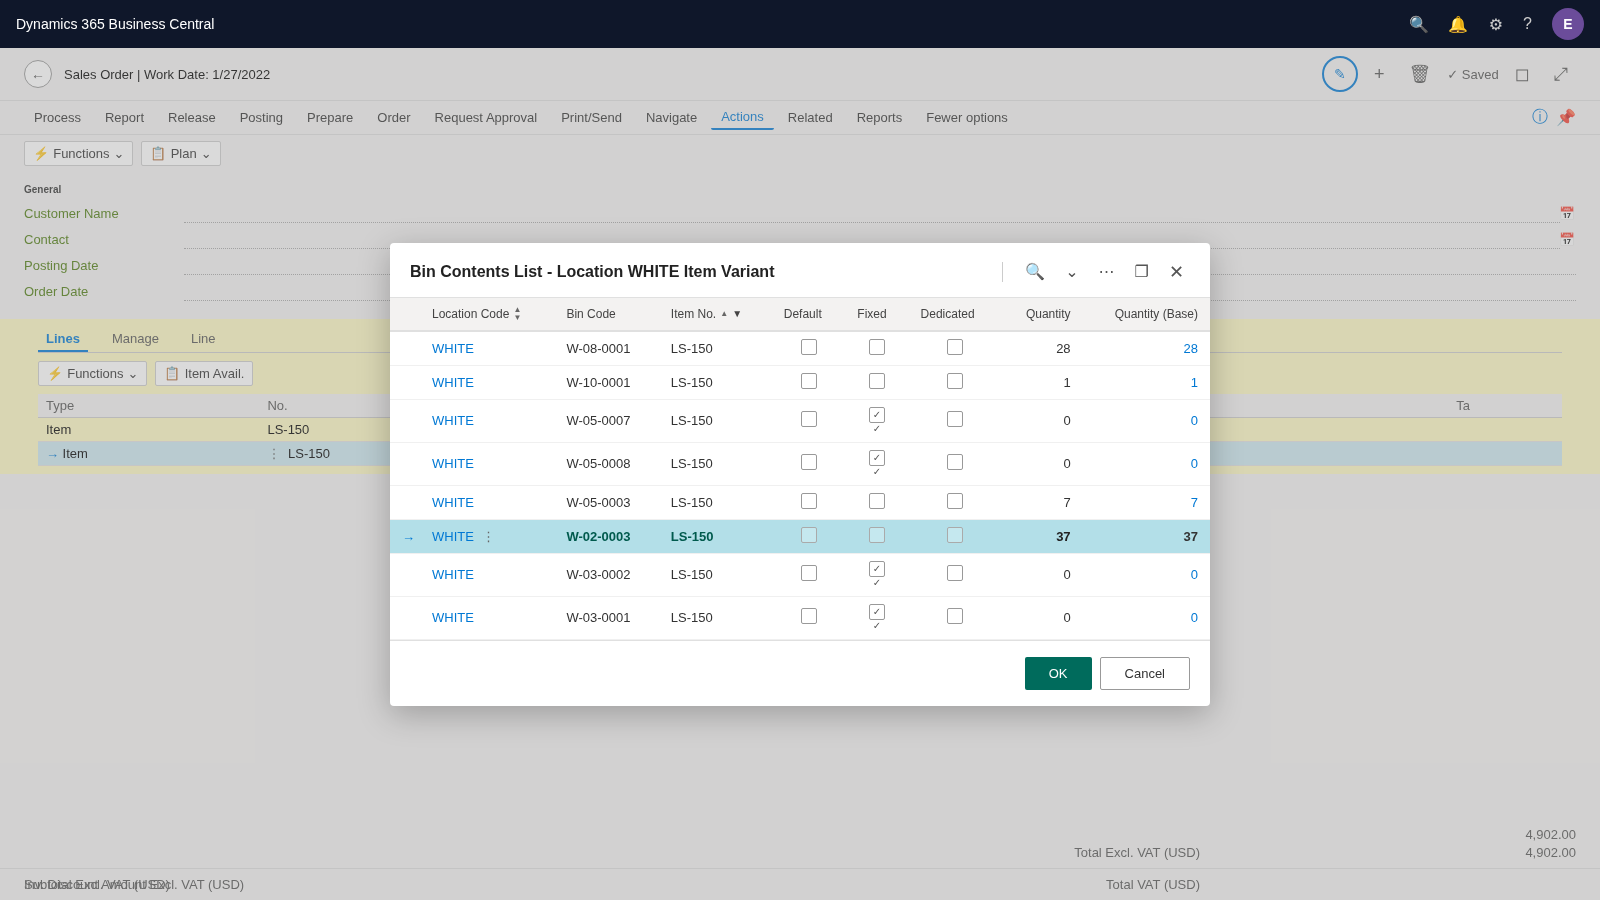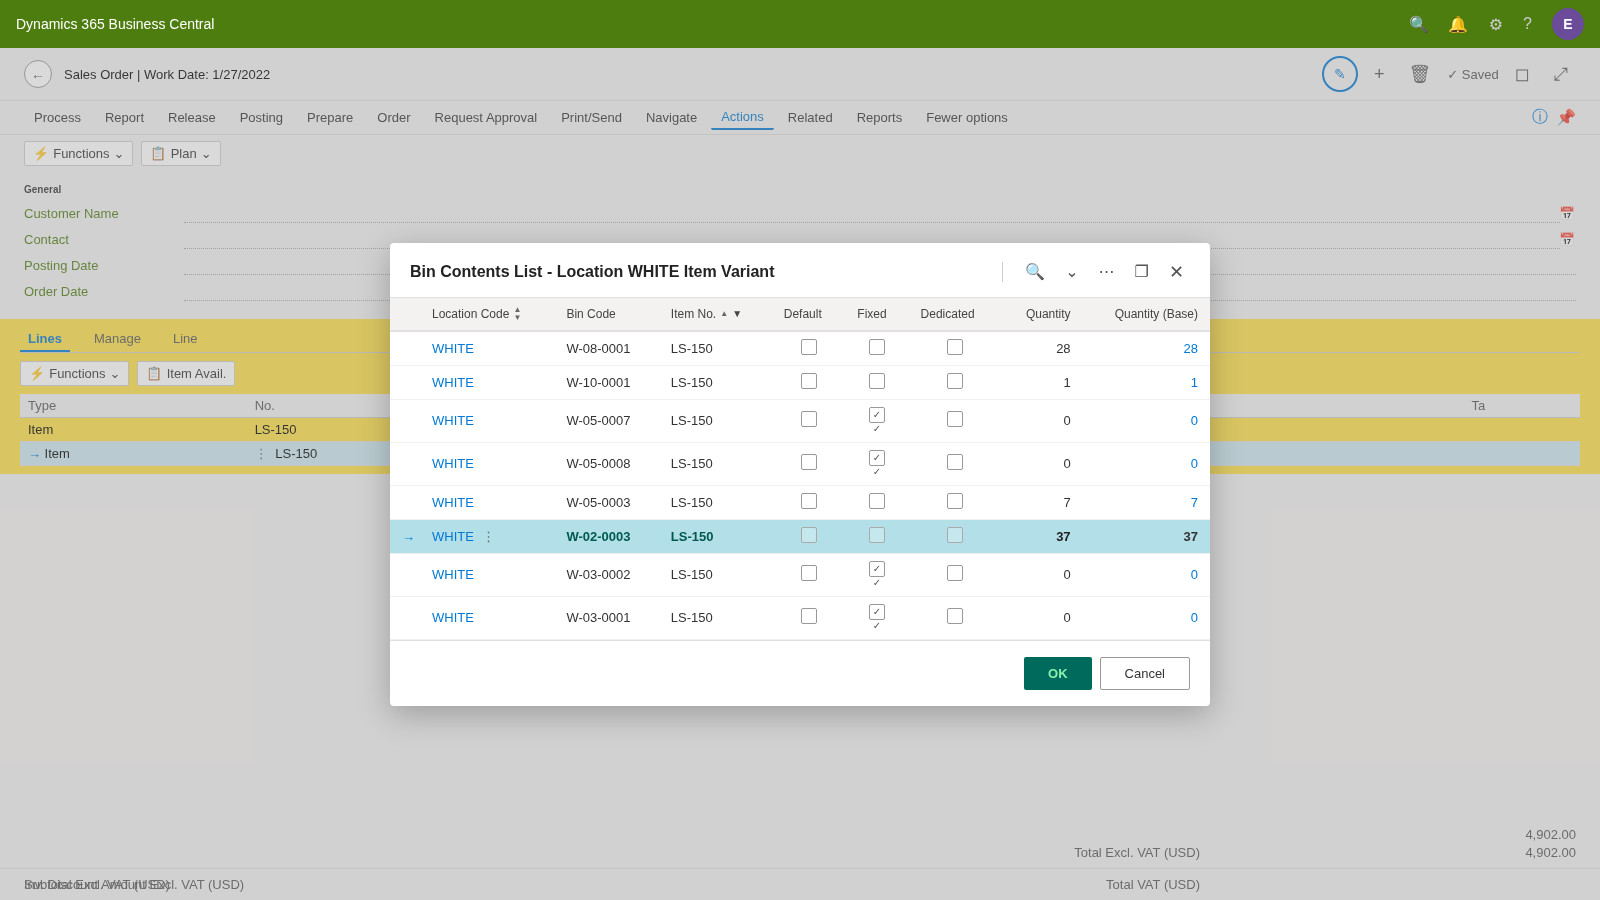--- a/index.html
+++ b/index.html
@@ -1,20 +1,20 @@
 <!DOCTYPE html>
 <html><head>
   <meta charset="utf-8">
   <style>
     * { box-sizing: border-box; margin: 0; padding: 0; }
     body { font-family: 'Segoe UI', Arial, sans-serif; font-size: 13px; background: #e8e8e8; width: 1600px; height: 900px; overflow: hidden; position: relative; }
 
     
     .top-bar {
-      background: #4d7c0f;
+      background: #0f172a;
       height: 48px;
       display: flex;
       align-items: center;
       padding: 0 16px;
       color: white;
       justify-content: space-between;
     }
     .top-bar-left { display: flex; align-items: center; gap: 8px; }
     .top-bar-right { display: flex; align-items: center; gap: 20px; }
     .top-bar-icon { color: #ccc; font-size: 16px; cursor: pointer; }
@@ -108,22 +108,22 @@
       padding: 12px 24px;
       background: #f3f2f1;
     }
     .section-title { font-size: 10px; font-weight: 600; color: #333; margin-bottom: 8px; }
     .field-row { display: flex; align-items: center; margin-bottom: 6px; }
     .field-label { width: 160px; color: #4d7c0f; font-size: 13px; }
     .field-value { flex: 1; border-bottom: 1px dotted #aaa; min-height: 20px; }
 
     
     .lines-section {
-      padding: 8px 20px;
-      background: #fde047;
+      padding: 8px 38px;
+      background: #fef9c3;
     }
     .lines-tabs { display: flex; gap: 16px; border-bottom: 1px solid #ccc; margin-bottom: 8px; }
     .lines-tab { padding: 4px 8px; font-size: 13px; color: #555; cursor: pointer; }
     .lines-tab.active { color: #0078d4; border-bottom: 2px solid #0078d4; font-weight: 600; }
 
     .lines-toolbar { display: flex; align-items: center; gap: 8px; margin-bottom: 8px; }
 
     
     .lines-table { width: 100%; border-collapse: collapse; font-size: 13px; }
     .lines-table th { text-align: left; padding: 4px 8px; color: #555; font-weight: 400; border-bottom: 1px solid #ccc; background: #f3f2f1; }
@@ -231,27 +231,27 @@
     
     .modal-footer {
       padding: 16px 20px;
       display: flex;
       justify-content: flex-end;
       gap: 8px;
       border-top: 1px solid #e0e0e0;
     }
     .btn-ok {
       background: #006b5c;
-      color: #86efac;
+      color: #ffffff;
       border: none;
       padding: 8px 24px;
       border-radius: 2px;
       font-size: 13px;
       cursor: pointer;
-      font-weight: 700;
+      font-weight: 400;
     }
     .btn-cancel {
       background: white;
       color: #333;
       border: 1px solid #999;
       padding: 8px 24px;
       border-radius: 2px;
       font-size: 13px;
       cursor: pointer;
     }

